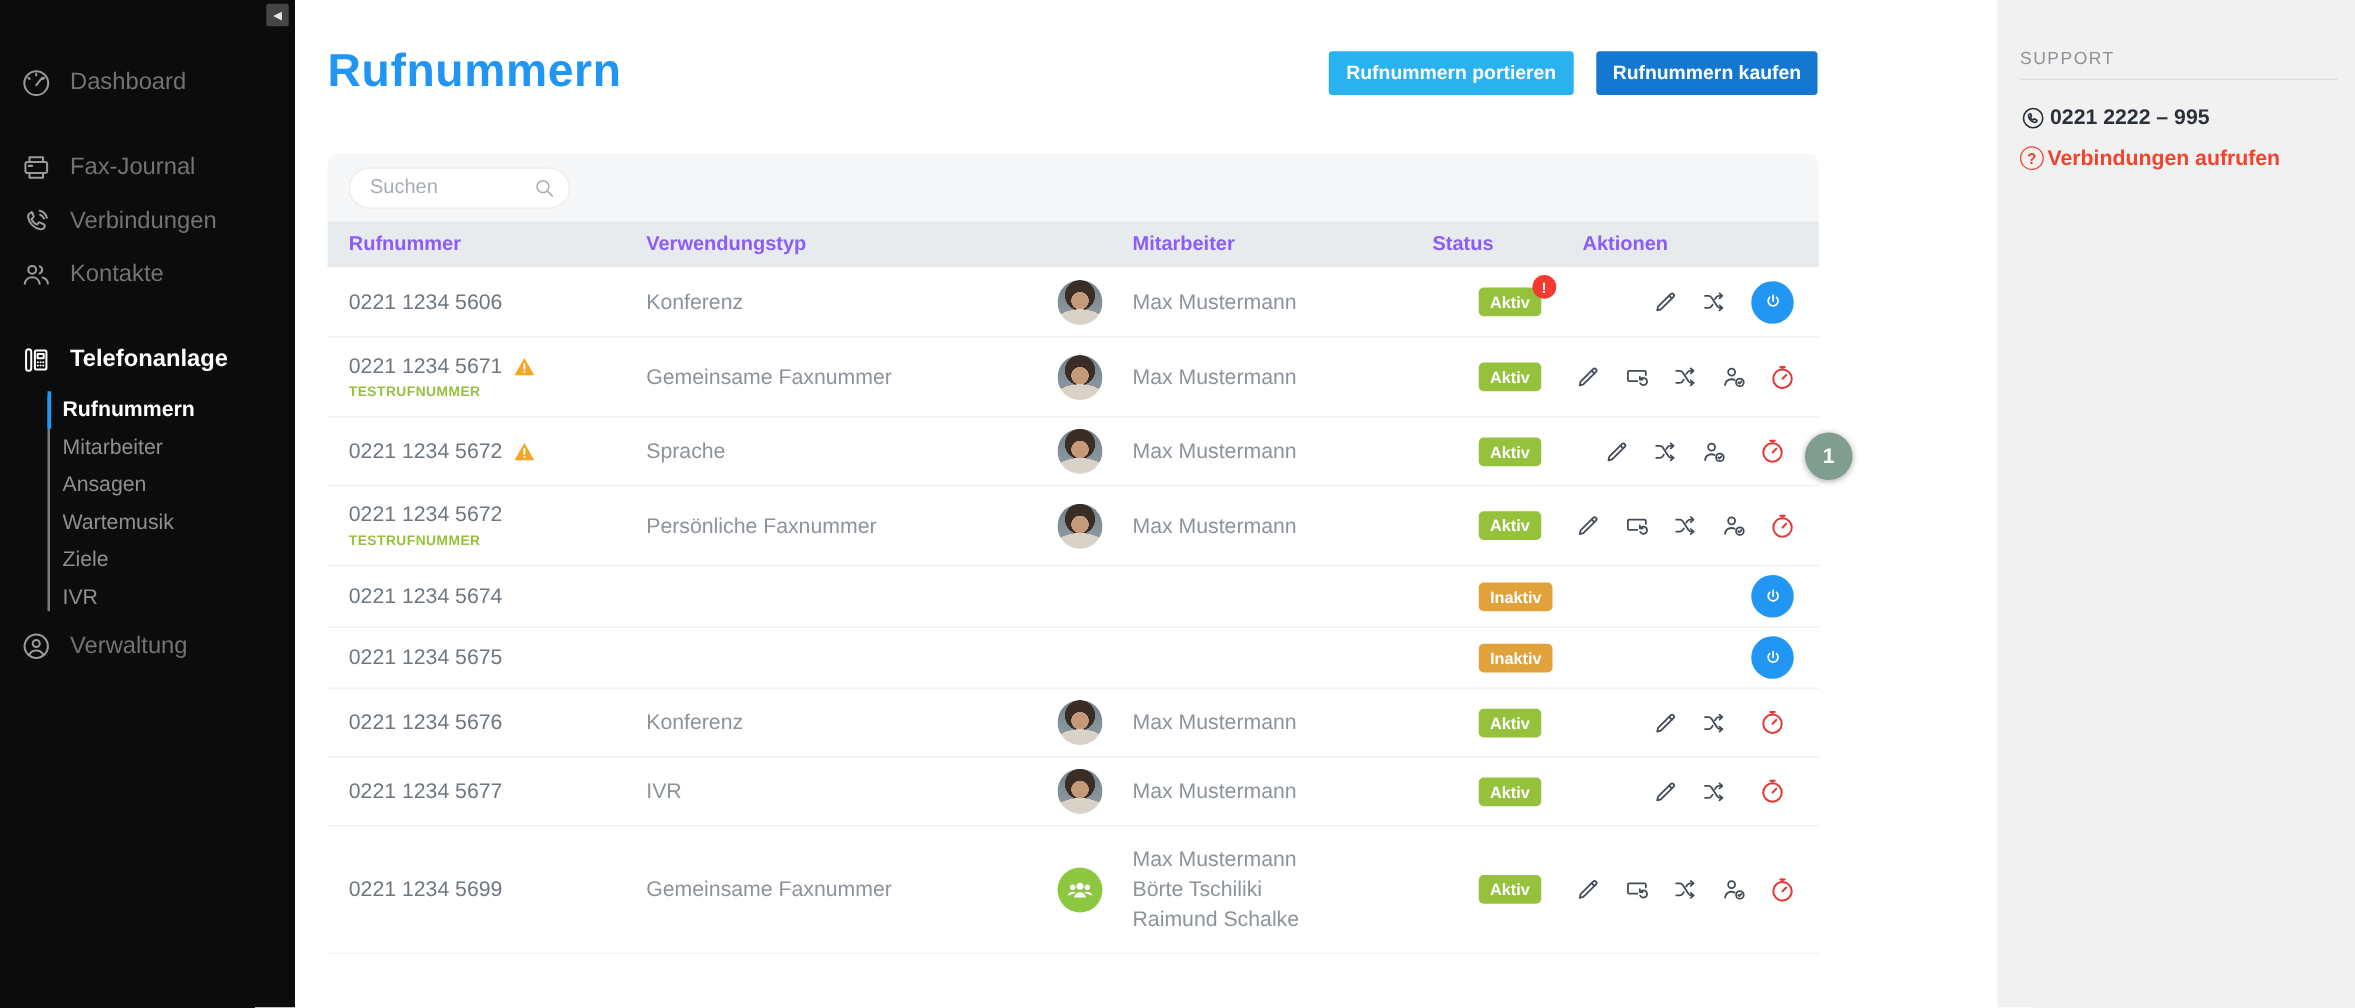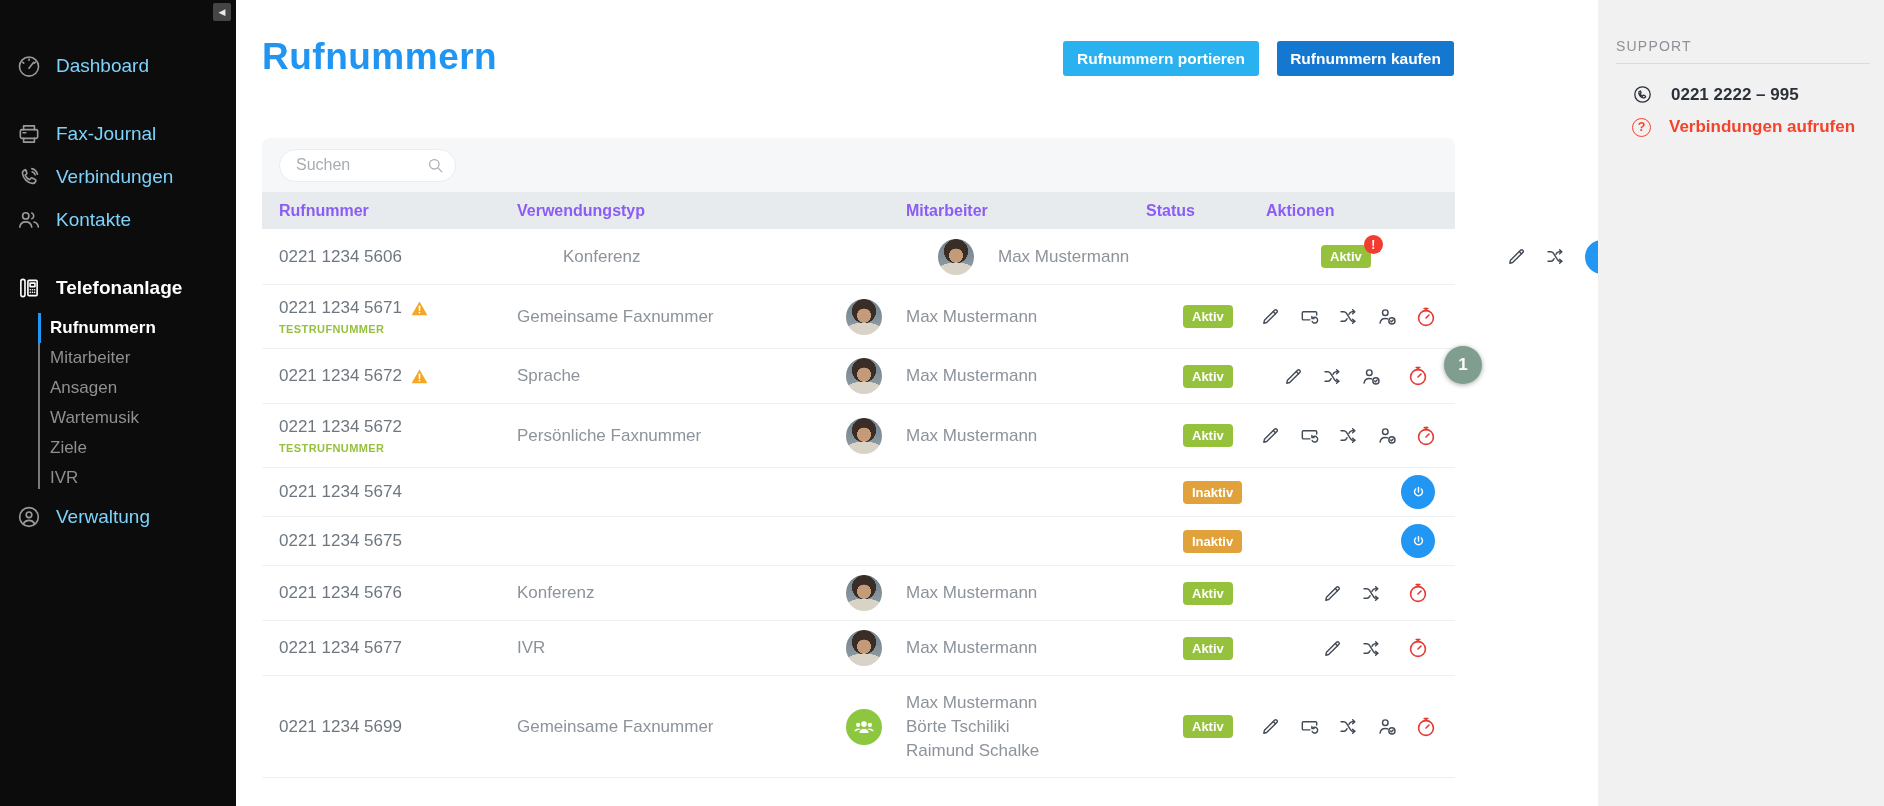--- a/index.html
+++ b/index.html
@@ -5,55 +5,55 @@
   * { margin:0; padding:0; box-sizing:border-box; }
   html,body { width:1884px; height:806px; }
   body { font-family:"Liberation Sans", sans-serif; background:#fff; position:relative; overflow:hidden; }
 
   
   .sidebar { position:absolute; left:0; top:0; width:236px; height:806px; background:#0c0c0d; color:#9a9a9a; }
   .collapse-btn { position:absolute; top:3px; right:5px; width:18px; height:18px; background:#454545; color:#e8e8e8;
     font-size:9px; display:flex; align-items:center; justify-content:center; border-radius:2px; cursor:pointer; }
   .sidebar-nav { padding-top:44px; }
   .nav-item { height:43px; display:flex; align-items:center; gap:13px; padding-left:15px; cursor:pointer;
-    font-size:19px; color:#7dd3fc; white-space:nowrap; }
+    font-size:19px; color:#737373; white-space:nowrap; }
   .nav-item.gap { margin-top:25px; }
   .nav-item.active { color:#fff; font-weight:700; }
   .nav-icon { width:28px; height:28px; display:flex; align-items:center; justify-content:center; flex:none; }
   .nav-icon svg { width:26px; height:26px; stroke:#9a9a9a; fill:none; stroke-width:1.5; stroke-linecap:round; stroke-linejoin:round; }
   .nav-item.active .nav-icon svg { stroke:#fff; }
   .subnav { position:relative; margin:4px 0 2px; padding-left:50px; }
   .subnav::before { content:''; position:absolute; left:38px; top:4px; bottom:4px; width:2px; background:#7a7a7a; }
   .subnav-item { position:relative; height:30px; display:flex; align-items:center; font-size:17px; color:#8f8f8f; cursor:pointer; }
   .subnav-item.active { color:#fff; font-weight:700; }
   .subnav-item.active::before { content:''; position:absolute; left:-12px; top:0; bottom:0; width:3px; background:#2196f3; }
 
   
   .main { position:absolute; left:236px; top:0; width:1362px; height:806px; background:#fff; }
   .page-title { position:absolute; left:26px; top:36px; font-size:37px; font-weight:700; color:#2095f2; letter-spacing:.5px; }
   .btn { position:absolute; top:41px; height:35px; border:none; border-radius:3px; color:#fff; font-family:inherit;
     font-size:15.5px; font-weight:700; cursor:pointer; }
   .btn-port { left:827px; width:196px; background:#29b2ef; }
   .btn-buy  { left:1041px; width:177px; background:#1478d1; }
 
-  .card { position:absolute; left:26px; top:138px; width:1193px; border-bottom:1px solid #eef0f1; }
+  .card { position:absolute; left:26px; top:123px; width:1193px; border-bottom:1px solid #eef0f1; }
   .search-bar { height:54px; background:#f6f7f8; border-radius:8px 8px 0 0; display:flex; align-items:center; padding:0 17px; }
   .search-pill { position:relative; width:177px; }
   .search-pill input { width:177px; height:33px; border:1px solid #ececec; border-radius:17px; background:#fff;
     padding:0 34px 0 16px; font-family:inherit; font-size:16px; color:#555; outline:none; }
   .search-pill input::placeholder { color:#a7adb3; }
   .search-pill .mag { position:absolute; right:11px; top:7px; width:19px; height:19px; }
   .search-pill .mag svg { width:19px; height:19px; stroke:#a7adb3; fill:none; stroke-width:1.6; stroke-linecap:round; }
 
   .grid { display:grid; grid-template-columns:238px 329px 300px 120px 172px; padding:0 17px; align-items:center; }
   .thead { height:37px; background:#e8ebee; font-size:16px; font-weight:700; color:#8b5cf6; }
   .thead .th-member { padding-left:60px; }
 
   .trow { min-height:55px; background:#fff; border-top:1px solid #eef0f1; }
-  .trow:first-child { border-top:none;gap:46px; }
+  .trow:first-child { border-top:none; }
   .trow.tall { min-height:64px; }
   .trow.compact { min-height:49px; }
   .trow.multi { min-height:102px; }
 
   .num { font-size:17px; color:#6e7780; display:flex; align-items:center; }
   .warn { width:19px; height:19px; margin-left:8px; flex:none; }
   .warn svg { width:19px; height:19px; }
   .tag { font-size:11px; font-weight:700; color:#96c13d; letter-spacing:.4px; margin-top:5px; }
   .c-type { font-size:17px; color:#8d939b; }
 
@@ -86,21 +86,21 @@
   .toggle-timer svg { width:24px; height:24px; stroke:#e53935; fill:none; stroke-width:1.6; stroke-linecap:round; stroke-linejoin:round; }
 
   .annotation { position:absolute; left:1208px; top:346px; width:38px; height:38px; border-radius:50%; background:#7f9e8f;
     color:#fff; font-size:17px; font-weight:700; display:flex; align-items:center; justify-content:center;
     box-shadow:0 1px 5px rgba(0,0,0,.35); }
 
   
   .support { position:absolute; left:1598px; top:0; width:286px; height:806px; background:#f1f1f2; padding:38px 14px 0 18px; }
   .support-heading { font-size:14px; letter-spacing:1.2px; color:#8d9196; font-weight:500; }
   .support-divider { height:1px; background:#dcdcdd; margin:9px 0 20px; }
-  .support-row { display:flex; align-items:center; gap:18px; margin-bottom:12px; cursor:pointer;margin-left:16px; }
+  .support-row { display:flex; gap:3px; margin-bottom:12px; cursor:pointer; }
   .support-phone-text { font-size:17px; font-weight:700; color:#2b3138; }
   .support-help-text { font-size:17px; font-weight:700; color:#f4432c; }
   .sup-icon svg { width:21px; height:21px; stroke:#2b3138; fill:none; stroke-width:1.5; stroke-linecap:round; stroke-linejoin:round; display:block; }
   .q-circle { width:19px; height:19px; border:1.7px solid #f4432c; border-radius:50%; color:#f4432c; font-size:12.5px;
     font-weight:700; display:flex; align-items:center; justify-content:center; flex:none; }
 </style>
 </head>
 <body>
 
 <aside class="sidebar">

